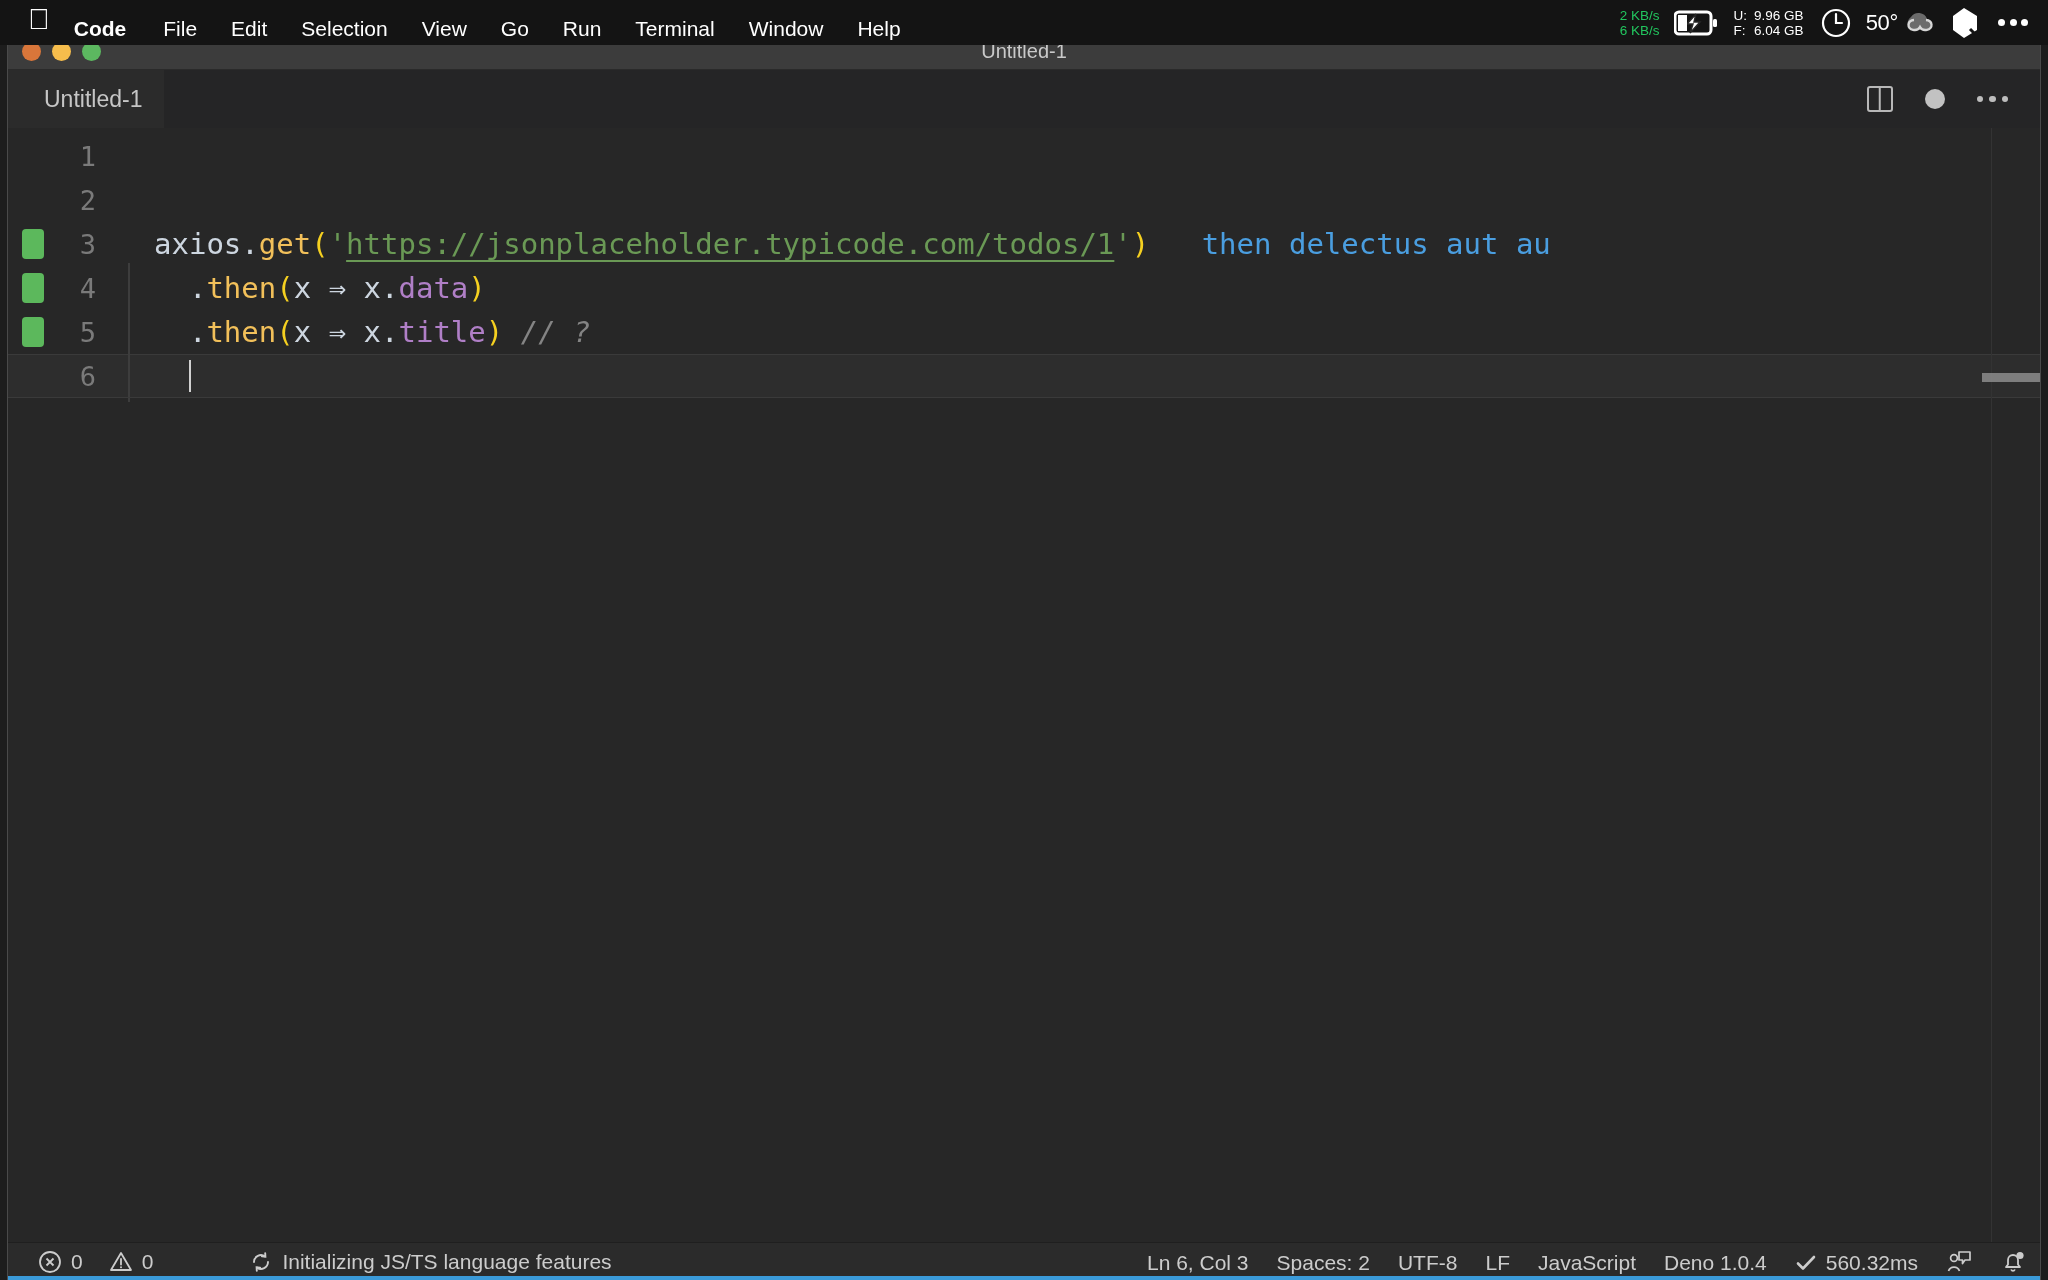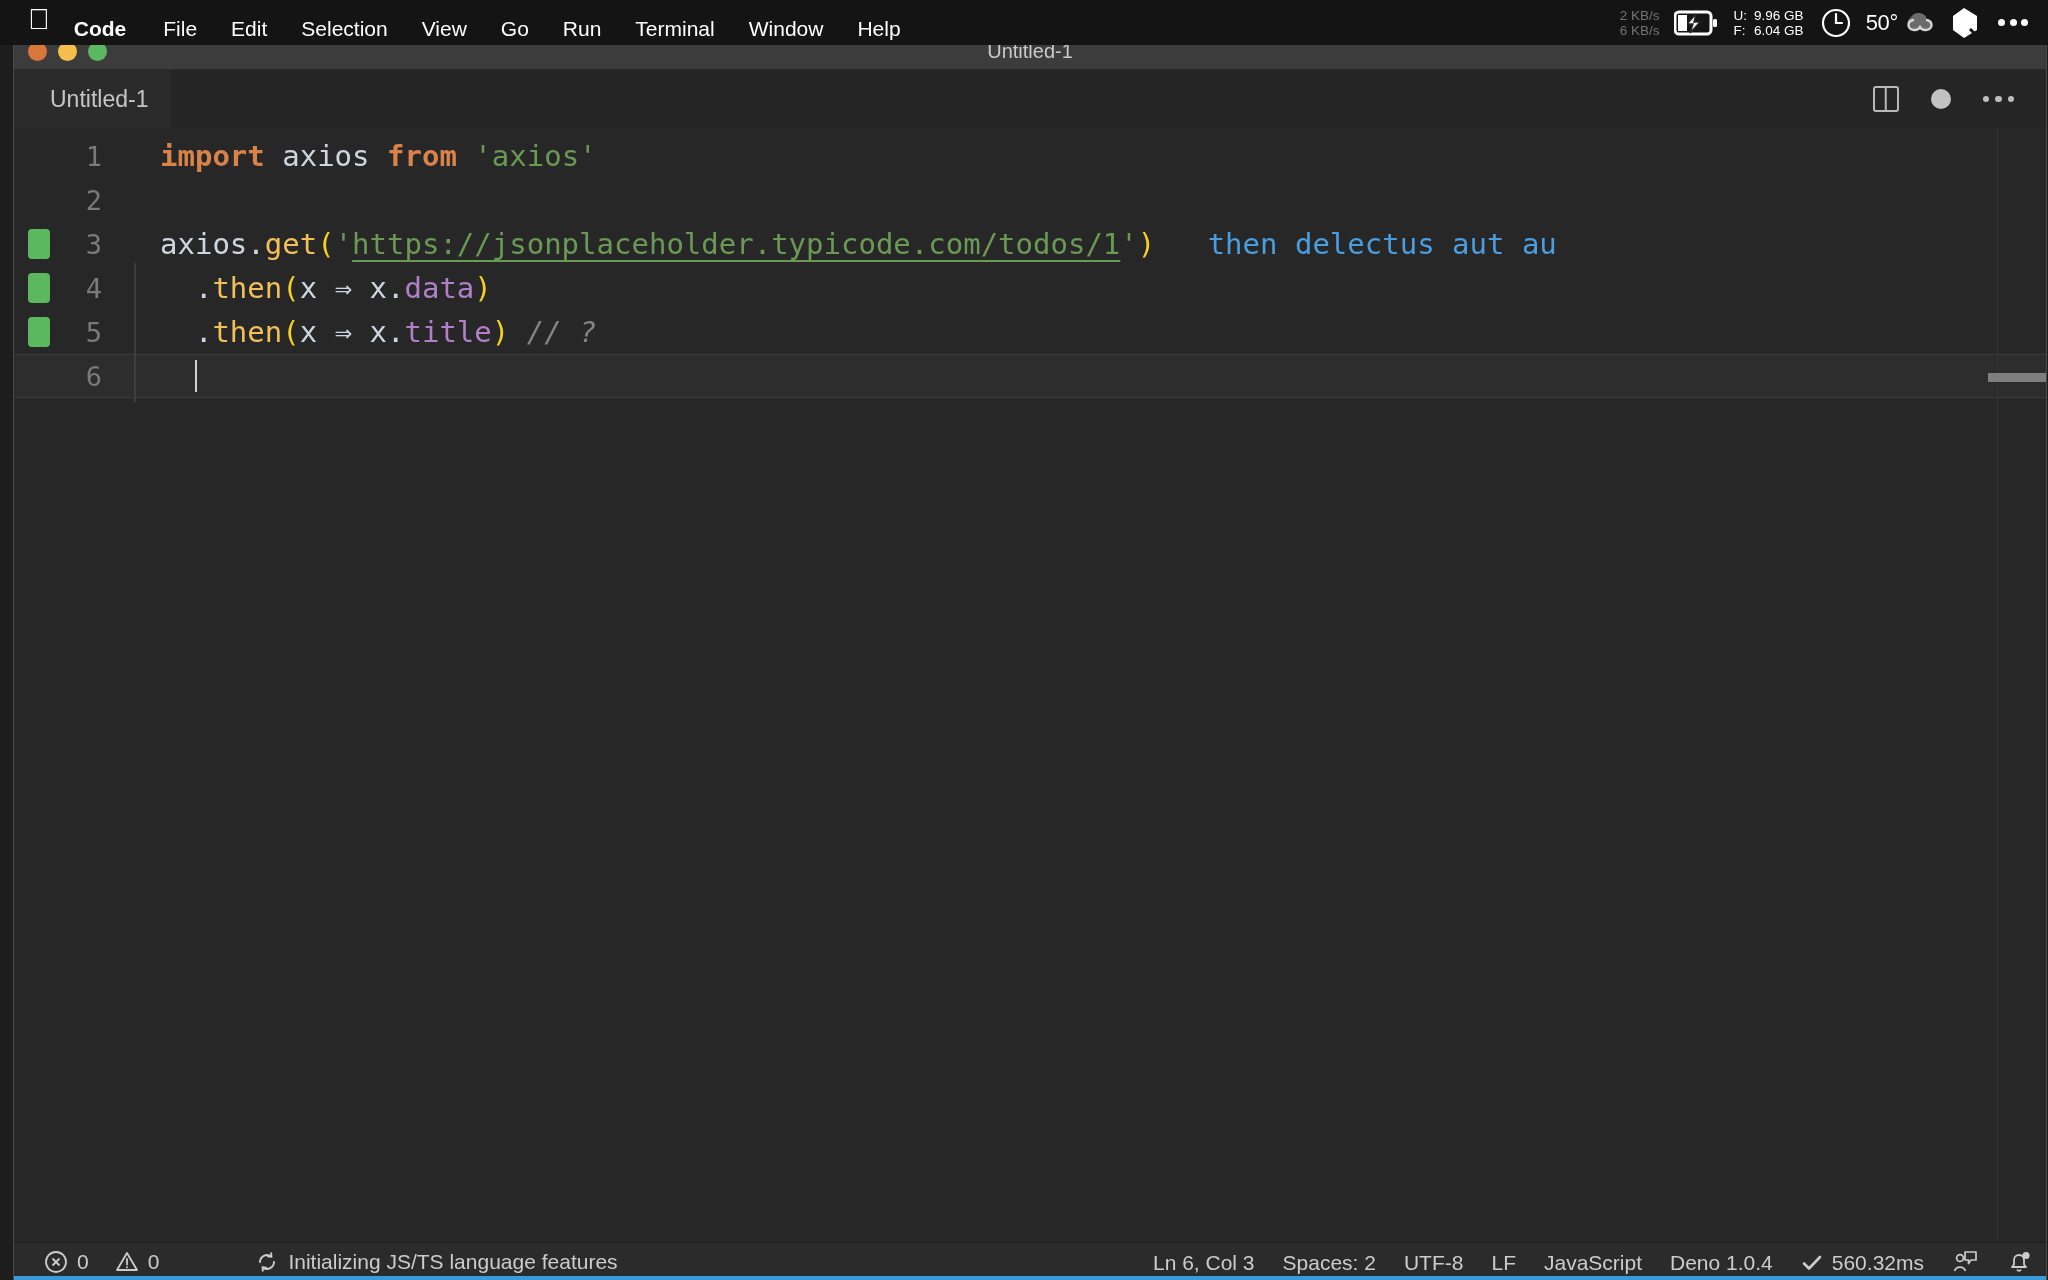--- a/index.html
+++ b/index.html
@@ -28,39 +28,39 @@
     font-size:21px; padding:0 17px; color:#ffffff; white-space:nowrap;
   }
   .menu-item.bold{ font-weight:bold; padding-left:0; padding-right:20px;}
   .menubar-right{
     margin-left:auto; display:flex; align-items:center; height:45px;
     padding-right:20px; gap:0px;
   }
   .net-speed{
     display:flex; flex-direction:column; justify-content:center;
     font-size:13.5px; line-height:15px; text-align:left;
-    color:#737373; margin-right:14px;
+    color:#22c55e; margin-right:14px;
   }
   .battery-ico{ margin-right:16px; display:flex; align-items:center; }
   .mem-stat{
     display:flex; font-size:13.5px; line-height:15px; color:#fff;
     margin-right:16px;
   }
   .mem-stat .labels{ margin-right:7px; text-align:left;}
   .mem-stat .vals{ text-align:left; }
   .clock-ico{ margin-right:14px; display:flex; align-items:center;}
   .temp{ font-size:22px; color:#fff; margin-right:4px; letter-spacing:-0.3px;}
   .cloud-ico{ margin-right:14px; display:flex; align-items:center;}
   .shape-ico{ margin-right:20px; display:flex; align-items:center;}
   .dots-ico{ display:flex; align-items:center; gap:4.5px; }
   .dots-ico i{ width:7px;height:7px;border-radius:50%;background:#fff;display:block;}
 
   
   .window{
-    position:absolute; top:34px; left:14px;
+    position:absolute; top:34px; left:8px;
     width:2032px; height:1246px;
     background:#8b5cf6;
     border-radius:11px 11px 0 0;
     overflow:hidden;
     box-shadow:0 0 0 1px #4a4a4a;
   }
   .titlebar{
     height:36px; background:#3c3c3c;
     display:flex; align-items:center;
     position:relative;
@@ -277,21 +277,21 @@
       <div class="ellipsis">
         <i></i>
         <i></i>
         <i></i>
       </div>
     </div>
   </div>
 
   <div class="editor">
     <div class="code-area" id="code-area">
-        <div class="line"><div class="lineno">1</div><div class="content"><span class="t-kw">import</span><span class="t-plain"> </span><span class="t-plain">axios</span><span class="t-plain"> </span><span class="t-kw">from</span><span class="t-plain"> </span><span class="t-string">'axios'</span></div></div>
+        <div class="line"><div class="lineno">1</div></div>
         <div class="line"><div class="lineno">2</div><div class="content"></div></div>
         <div class="line"><div class="gutter-mark"></div><div class="lineno">3</div><div class="content"><span class="t-plain">axios</span><span class="t-plain">.</span><span class="t-fn">get</span><span class="t-paren">(</span><span class="t-string">'</span><span class="t-string-link">https://jsonplaceholder.typicode.com/todos/1</span><span class="t-string">'</span><span class="t-paren">)</span><span class="t-ghost">   then delectus aut au</span></div></div>
         <div class="line"><div class="gutter-mark"></div><div class="lineno">4</div><div class="content"><span class="indent-guide"></span><span class="t-plain">  </span><span class="t-plain">.</span><span class="t-fn">then</span><span class="t-paren">(</span><span class="t-plain">x </span><span class="t-plain">⇒</span><span class="t-plain"> x</span><span class="t-plain">.</span><span class="t-prop">data</span><span class="t-paren">)</span></div></div>
         <div class="line"><div class="gutter-mark"></div><div class="lineno">5</div><div class="content"><span class="indent-guide"></span><span class="t-plain">  </span><span class="t-plain">.</span><span class="t-fn">then</span><span class="t-paren">(</span><span class="t-plain">x </span><span class="t-plain">⇒</span><span class="t-plain"> x</span><span class="t-plain">.</span><span class="t-prop">title</span><span class="t-paren">)</span><span class="t-plain"> </span><span class="t-comment">// ?</span></div></div>
         <div class="line current"><div class="lineno">6</div><div class="content"><span class="indent-guide"></span><span class="t-plain">  </span><span class="cursor"></span></div></div>
       </div>
     <div class="minimap-edge"></div>
     <div class="h-scroll"></div>
   </div>
 

